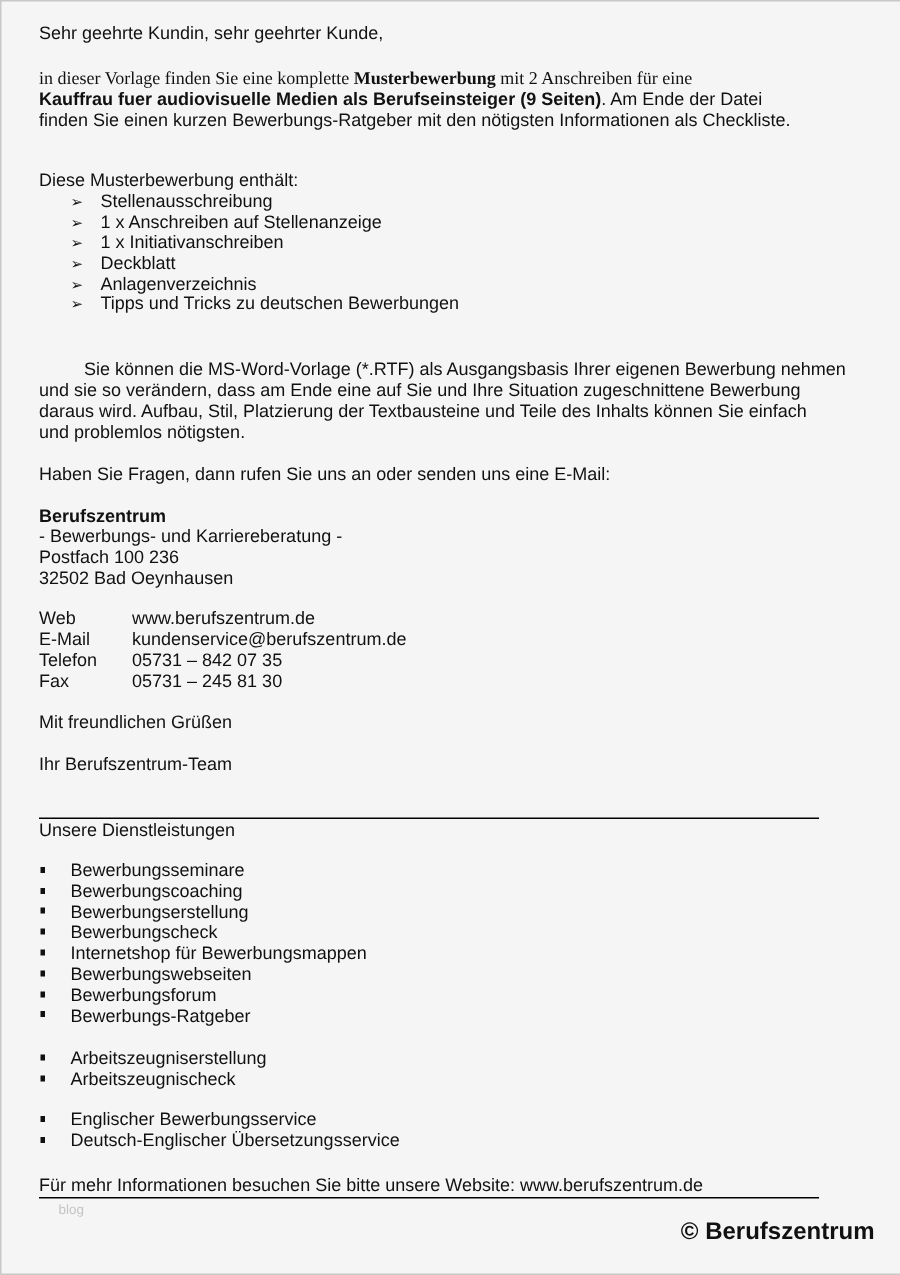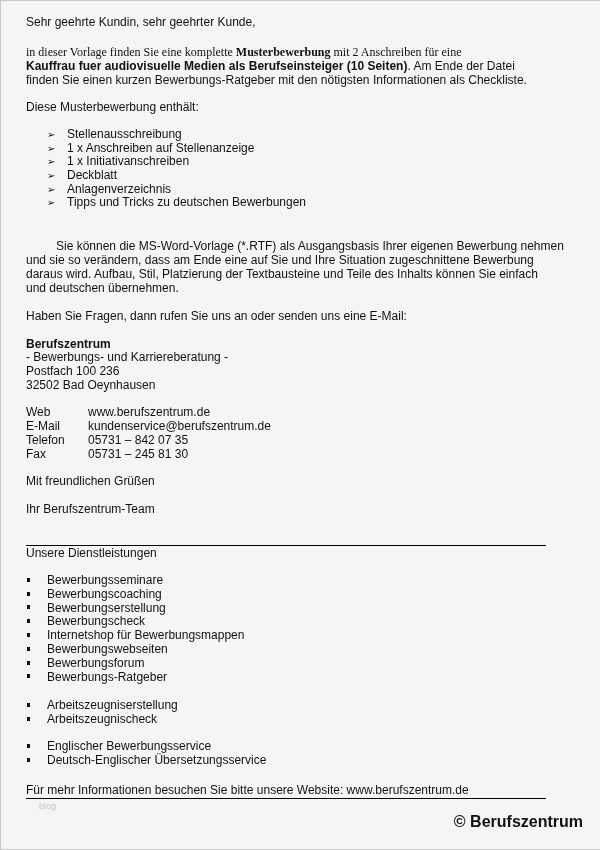--- a/index.html
+++ b/index.html
@@ -107,39 +107,39 @@
 <body>
 
 <div class="page">
 
   <div class="line" style="top:14px;">Sehr geehrte Kundin, sehr geehrter Kunde,</div>
 
   <div class="line" style="top:44px;font-family:Liberation Serif, serif;">
     <span>in dieser Vorlage finden Sie eine komplette </span><b>Musterbewerbung</b><span> mit 2 Anschreiben für eine</span>
   </div>
   <div class="line" style="top:58px;">
-    <b>Kauffrau fuer audiovisuelle Medien als Berufseinsteiger (10 Seiten)</b><span>. Am Ende der Datei</span>
+    <b>Kauffrau fuer audiovisuelle Medien als Berufseinsteiger (9 Seiten)</b><span>. Am Ende der Datei</span>
   </div>
   <div class="line" style="top:72px;">finden Sie einen kurzen Bewerbungs-Ratgeber mit den nötigsten Informationen als Checkliste.</div>
 
-  <div class="line" style="top:99px;">Diese Musterbewerbung enthält:</div>
+  <div class="line" style="top:112px;">Diese Musterbewerbung enthält:</div>
 
   <ul class="checklist">
     <li><span class="arrow">➢</span><span>Stellenausschreibung</span></li>
     <li><span class="arrow">➢</span><span>1 x Anschreiben auf Stellenanzeige</span></li>
     <li><span class="arrow">➢</span><span>1 x Initiativanschreiben</span></li>
     <li><span class="arrow">➢</span><span>Deckblatt</span></li>
     <li><span class="arrow">➢</span><span>Anlagenverzeichnis</span></li>
     <li><span class="arrow">➢</span><span>Tipps und Tricks zu deutschen Bewerbungen</span></li>
   </ul>
 
   <div class="line" style="top:238px;margin-left:30px;">Sie können die MS-Word-Vorlage (*.RTF) als Ausgangsbasis Ihrer eigenen Bewerbung nehmen</div>
   <div class="line" style="top:252px;">und sie so verändern, dass am Ende eine auf Sie und Ihre Situation zugeschnittene Bewerbung</div>
   <div class="line" style="top:266px;">daraus wird. Aufbau, Stil, Platzierung der Textbausteine und Teile des Inhalts können Sie einfach</div>
-  <div class="line" style="top:280px;">und deutschen übernehmen.</div>
+  <div class="line" style="top:280px;">und problemlos nötigsten.</div>
 
   <div class="line" style="top:308px;">Haben Sie Fragen, dann rufen Sie uns an oder senden uns eine E-Mail:</div>
 
   <div class="line" style="top:336px;font-weight:bold;">Berufszentrum</div>
   <div class="line" style="top:349px;">- Bewerbungs- und Karriereberatung -</div>
   <div class="line" style="top:363px;">Postfach 100 236</div>
   <div class="line" style="top:377px;">32502 Bad Oeynhausen</div>
 
   <div class="contact-row" style="top:404px;">
     <span class="lbl">Web</span><span>www.berufszentrum.de</span>

